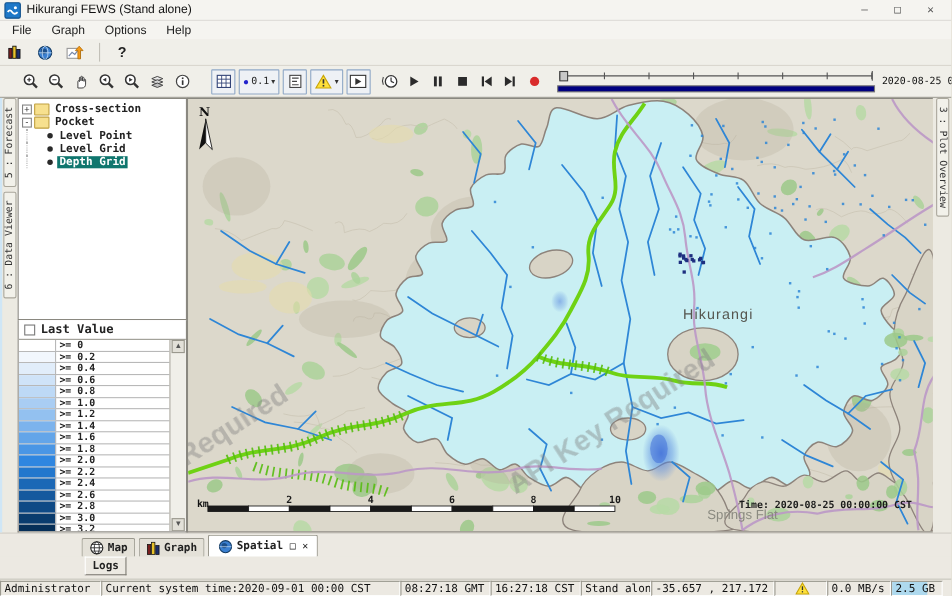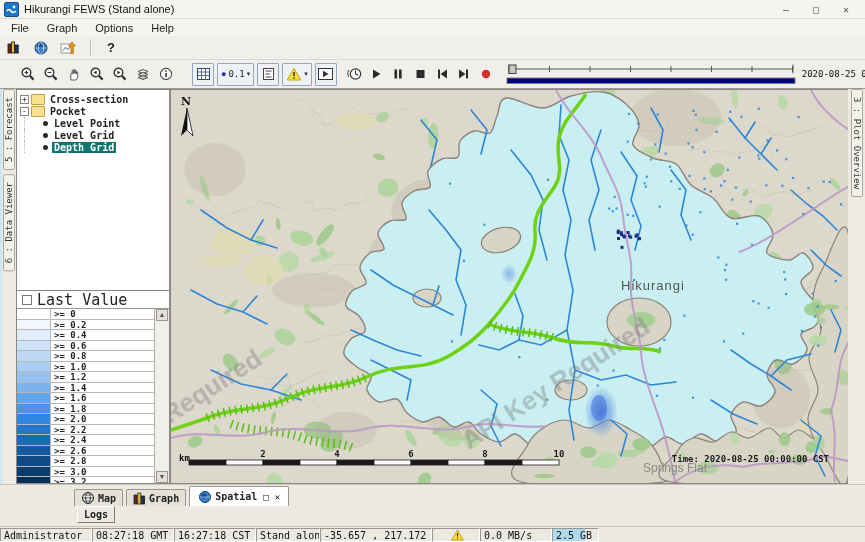--- a/index.html
+++ b/index.html
@@ -47,21 +47,21 @@
   .tr-exp{width:9px;height:9px;border:1px solid #848484;background:#fff;font-size:8px;line-height:8px;text-align:center;color:#333;margin-right:2px;box-sizing:border-box;font-weight:400;flex:0 0 auto}
   .tr-folder{width:12px;height:9px;background:#f7e08e;border:1px solid #c0a040;border-radius:1px;margin-right:3px;flex:0 0 auto}
   .tr-indent{width:17px;flex:0 0 auto;border-left:1px dotted #b5b5b5;height:12px;margin-left:4px}
   .tr-bullet{width:5px;height:5px;border-radius:50%;background:#2a2a2a;margin:0 4px 0 1px;flex:0 0 auto}
   .tr-lb{padding:0 2px}
   .tr-row.sel .tr-lb{background:#0f766e;color:#fff}
 
   .legend-panel{height:193px;background:#fff;border:1px solid #8a8880;border-top:none;box-sizing:border-box;display:flex;flex-direction:column;overflow:hidden}
   .lg-head{height:17px;display:flex;align-items:center;gap:5px;padding-left:5px;border-bottom:1px solid #9a9890;flex:0 0 auto}
   .lg-cb{width:10px;height:10px;border:1px solid #787878;background:#fff;box-sizing:border-box}
-  .lg-title{font-family:"DejaVu Sans Mono",monospace;font-size:15px;font-weight:400;color:#222}
+  .lg-title{font-family:"DejaVu Sans Mono",monospace;font-size:11px;font-weight:700;color:#222}
   .lg-body{position:relative;flex:1;overflow:hidden}
   .lg-rows{margin-right:14px}
   .lg-row{display:flex;height:10.5px;border-bottom:1px solid #b8b8b8;box-sizing:border-box}
   .lg-sw{width:33px;border-right:1px solid #b8b8b8;flex:0 0 auto}
   .lg-lb{font-family:"DejaVu Sans Mono",monospace;font-size:9px;font-weight:600;color:#222;padding-left:3px;line-height:10px}
   .lg-scroll{position:absolute;right:0;top:0;bottom:0;width:14px;background:#f0efe9;border-left:1px solid #b0aea6;display:flex;flex-direction:column;justify-content:space-between;align-items:center}
   .lg-arrow{width:12px;height:12px;background:#e2e0d8;border:1px solid #9a988e;font-size:7px;line-height:10px;text-align:center;color:#555;box-sizing:border-box}
 
   .map-area{flex:1;position:relative;border:1px solid #8a8880;border-right:none;box-sizing:border-box;background:#dcd8cb;overflow:hidden}
   .map-area svg{display:block}
@@ -854,29 +854,30 @@
     <span class="wctl">□</span>
     <span class="wctl">✕</span>
   </span>
 </div>
 <div class="logsrow">
   <span class="logs-btn">Logs</span>
 </div>
 
 <div class="statusbar">
   <span class="scell" style="width:92px">Administrator</span>
+  <span class="scell" style="width:272px">Current system time:2020-09-01 00:00 CST</span>
   <span class="scell" style="width:82px">08:27:18 GMT</span>
   <span class="scell" style="width:82px">16:27:18 CST</span>
   <span class="scell" style="width:64px">Stand alone</span>
   <span class="scell" style="width:112px">-35.657 , 217.172</span>
   <span class="scell" style="width:48px;justify-content:center">
     <svg width="13" height="12">
         <path d="M6.5,1 L12.3,11 H0.7 Z" fill="#ffe13a" stroke="#c8a50a"></path>
         <rect x="5.9" y="4" width="1.2" height="3.4" fill="#333"></rect>
         <rect x="5.9" y="8.4" width="1.2" height="1.2" fill="#333"></rect>
       </svg>
   </span>
-  <span class="scell" style="width:72px">0.0 MB/s</span>
+  <span class="scell" style="width:58px">0.0 MB/s</span>
   <span class="scell" style="width:47px">
     <span class="gauge-fill" id="mem-fill" style="background: rgb(174, 217, 238);"></span>
     <span class="gauge-txt">2.5 GB</span>
   </span>
 </div>
 
 </body></html>

